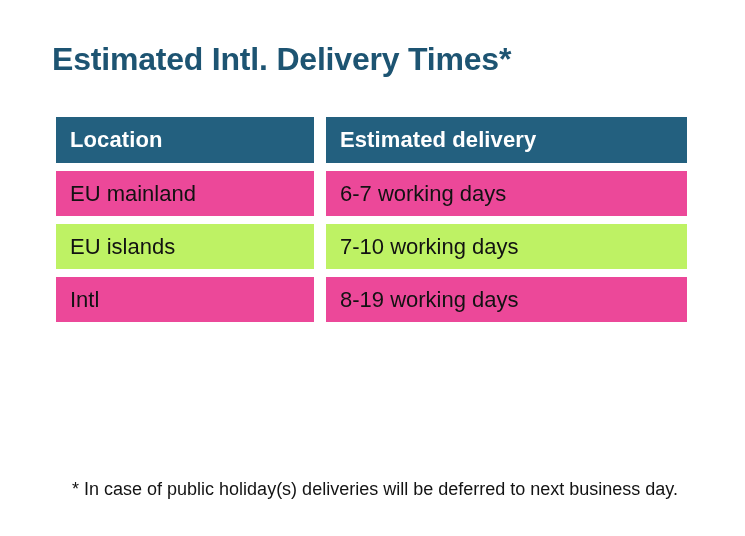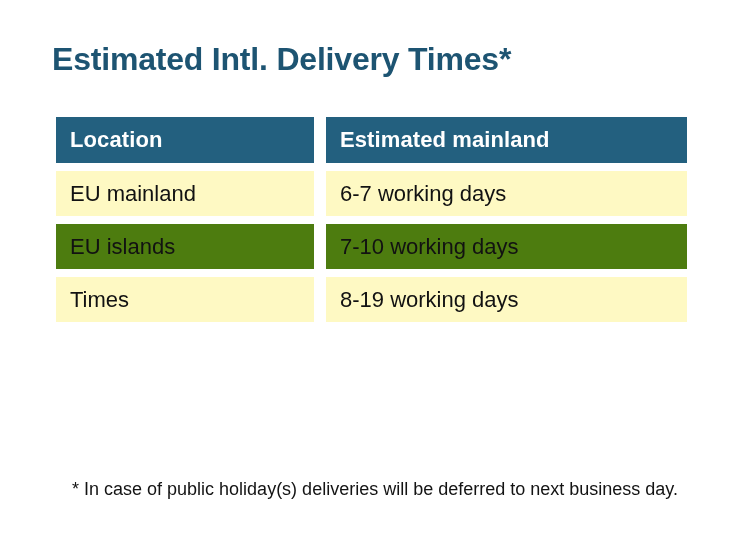--- a/index.html
+++ b/index.html
@@ -71,22 +71,22 @@
     font-size: 22px;
     letter-spacing: 0.1px;
   }
 
   
   #delivery-table th.col-gap-left .cell-inner,
   #delivery-table td.col-gap-left .cell-inner {
     margin-right: 4px;
   }
 
-  tbody tr.row-odd .cell-inner { background: #fef9c3; }
-  tbody tr.row-even .cell-inner { background: #4d7c0f; }
+  tbody tr.row-odd .cell-inner { background: #ec4899; }
+  tbody tr.row-even .cell-inner { background: #bef264; }
 
   
   tbody tr td { padding-bottom: 3px; }
   thead th { padding-bottom: 3px; }
 
   #footnote {
     position: absolute;
     left: 72px;
     top: 479px;
     font-size: 18px;
@@ -105,21 +105,21 @@
   <colgroup>
     <col class="col-location">
     <col class="col-delivery">
   </colgroup>
   <thead>
     <tr>
       <th class="col-gap-left">
         <div class="cell-inner">Location</div>
       </th>
       <th>
-        <div class="cell-inner">Estimated mainland</div>
+        <div class="cell-inner">Estimated delivery</div>
       </th>
     </tr>
   </thead>
   <tbody>
 
     <tr class="row-odd">
       <td class="col-gap-left">
         <div class="cell-inner">EU mainland</div>
       </td>
       <td>
@@ -133,21 +133,21 @@
       </td>
       <td>
         <div class="cell-inner">7-10 working days</div>
       </td>
     </tr>
 
 
 
     <tr class="row-odd">
       <td class="col-gap-left">
-        <div class="cell-inner">Times</div>
+        <div class="cell-inner">Intl</div>
       </td>
       <td>
         <div class="cell-inner">8-19 working days</div>
       </td>
     </tr>
 
 
   </tbody>
 </table>
 

